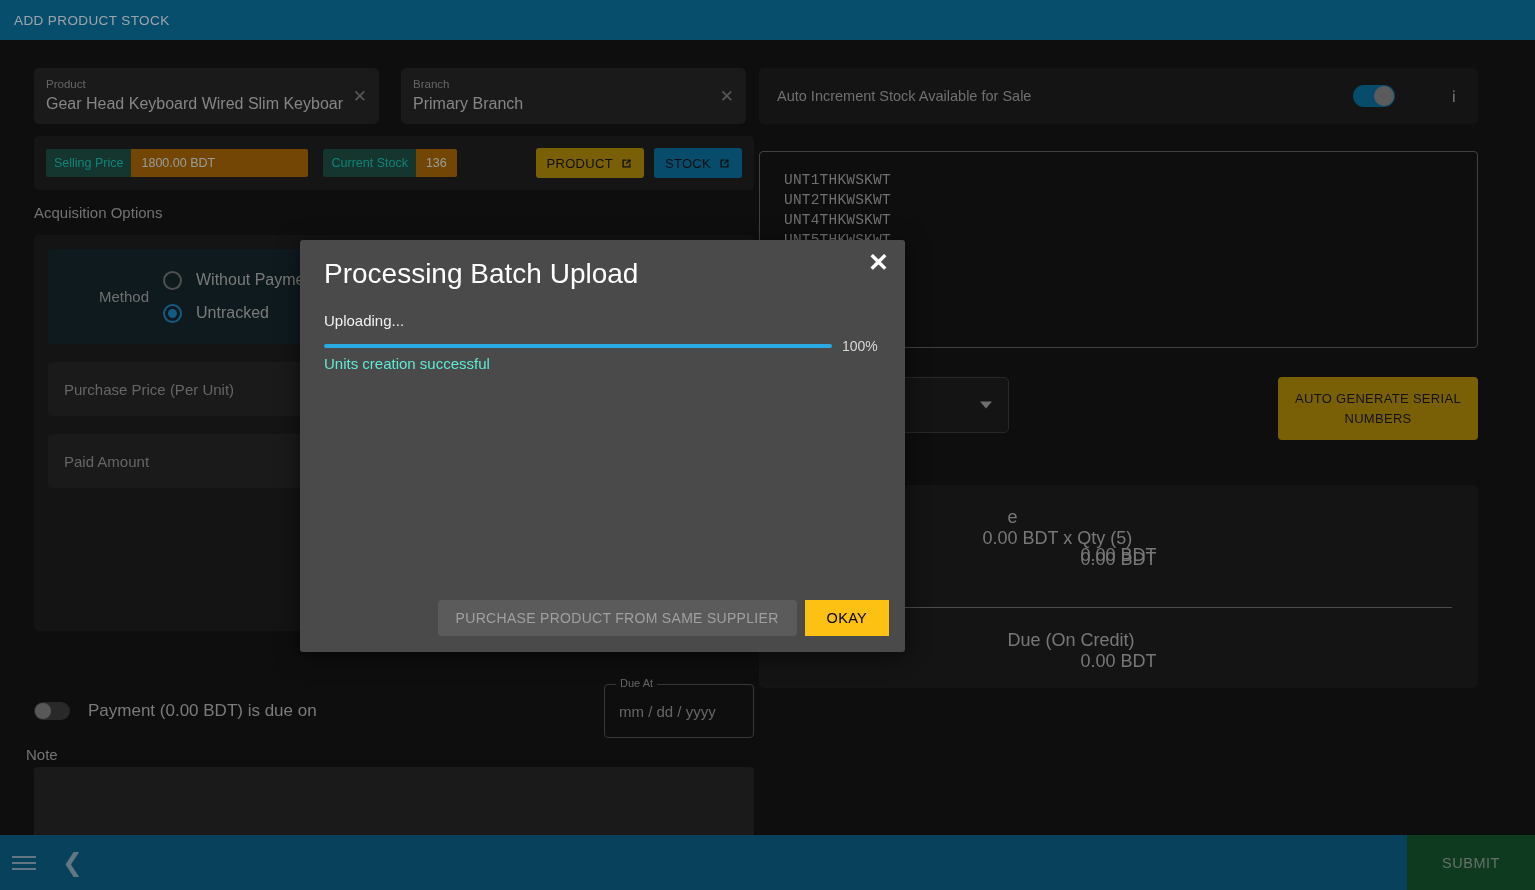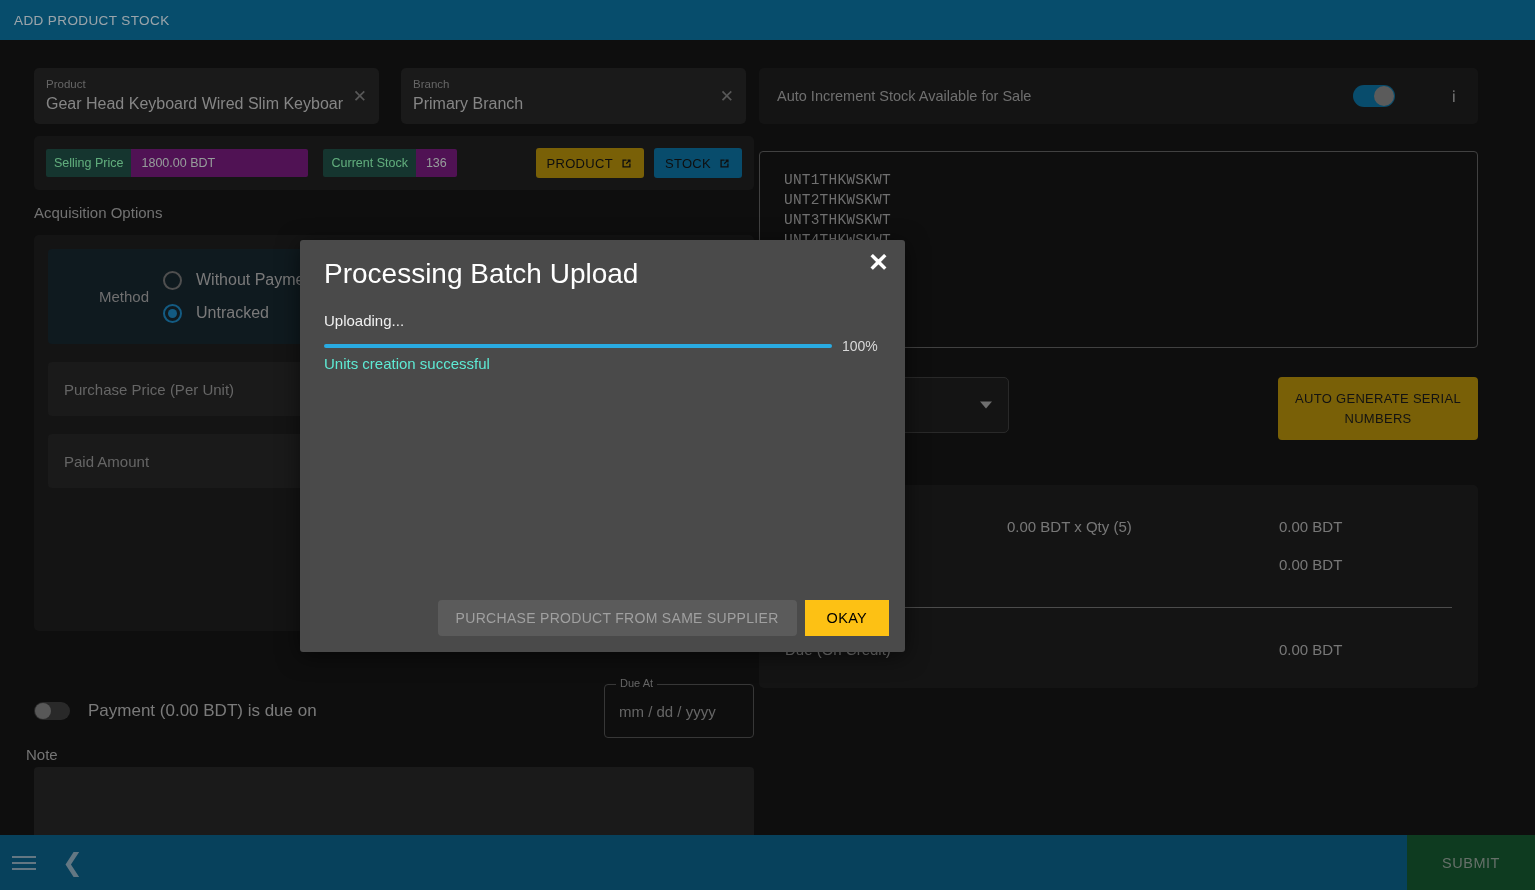--- a/index.html
+++ b/index.html
@@ -43,22 +43,22 @@
   .row2 > .field:first-child { width: 345px; }
   .row2 > .field:last-child  { width: 345px; }
 
   
   .chipbar {
     margin-top: 12px; background: #1e1e1e; border-radius: 5px;
     height: 54px; display: flex; align-items: center; padding: 0 12px;
     position: relative;
   }
   .chip { display: flex; height: 28px; border-radius: 2px; overflow: hidden; font-size: 12.5px; }
-  .chip .k { background: #1e4a42; color: #86efac; padding: 0 8px; display: flex; align-items: center; }
-  .chip .v { background: #701a75; color: #cfd9d6; padding: 12px 10px; display: flex; align-items: center; }
+  .chip .k { background: #1e4a42; color: #14b8a6; padding: 0 8px; display: flex; align-items: center; }
+  .chip .v { background: #a16207; color: #cfd9d6; padding: 12px 10px; display: flex; align-items: center; }
   .chip.price .v { width: 177px; }
   .chip.stock { margin-left: 15px; }
   .linkbtns { position: absolute; right: 12px; display: flex; gap: 10px; }
   .lbtn {
     height: 30px; border-radius: 3px; display: flex; align-items: center; gap: 7px;
     padding: 0 11px; font-size: 13px; letter-spacing: .3px; cursor: pointer; border: none;
     font-family: "Liberation Sans", sans-serif;
   }
   .lbtn.gold { background: #a8860b; color: #141414; }
   .lbtn.blue { background: #0c6a96; color: #141414; }
@@ -164,21 +164,21 @@
   .autogen {
     margin-left: auto; width: 200px; min-height: 63px; background: #a8860b; color: #1a1a1a;
     border: none; border-radius: 4px; font-size: 13px; line-height: 20px; letter-spacing: .3px;
     cursor: pointer; padding: 10px 8px; font-family: "Liberation Sans", sans-serif;
   }
 
   .summary {
     margin-top: 45px; background: #1d1d1d; border-radius: 5px;
     padding: 22px 26px 20px 26px;
   }
-  .srow { display: flex; align-items: center; height: 38px; font-size: 15px; color: #a5a5a5; }
+  .srow { display: flex; align-items: center; height: 38px; font-size: 18px; color: #a5a5a5; flex-direction: column; }
   .srow .c1 { width: 222px; }
   .srow .c2 { width: 272px; }
   .srow .c3 { flex: 1; }
   .sdivider { height: 1px; background: #6a6a6a; margin: 24px 0 0 0; }
   .srow.last { margin-top: 22px; }
 
   
   .bottombar {
     position: absolute; left: 0; top: 835px; width: 1535px; height: 55px;
     background: #0b5a80; display: flex; align-items: center;
@@ -330,21 +330,20 @@
 
       <div class="autoinc">
         <span class="t">Auto Increment Stock Available for Sale</span>
         <div class="bigswitch"></div>
         <span class="infoicon">ℹ</span>
       </div>
 
       <div class="serialbox">
         <div class="sn">UNT1THKWSKWT</div>
         <div class="sn">UNT2THKWSKWT</div>
-        <div class="sn">UNT3THKWSKWT</div>
         <div class="sn">UNT4THKWSKWT</div>
         <div class="sn">UNT5THKWSKWT</div>
       </div>
 
       <div class="selrow">
         <div class="select">
           <span class="caret"></span>
         </div>
         <button class="autogen">AUTO GENERATE SERIAL NUMBERS</button>
       </div>

